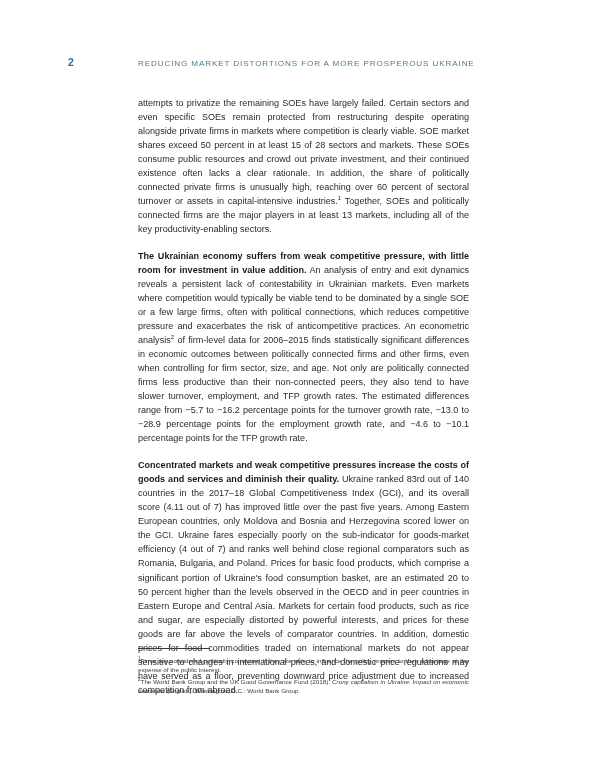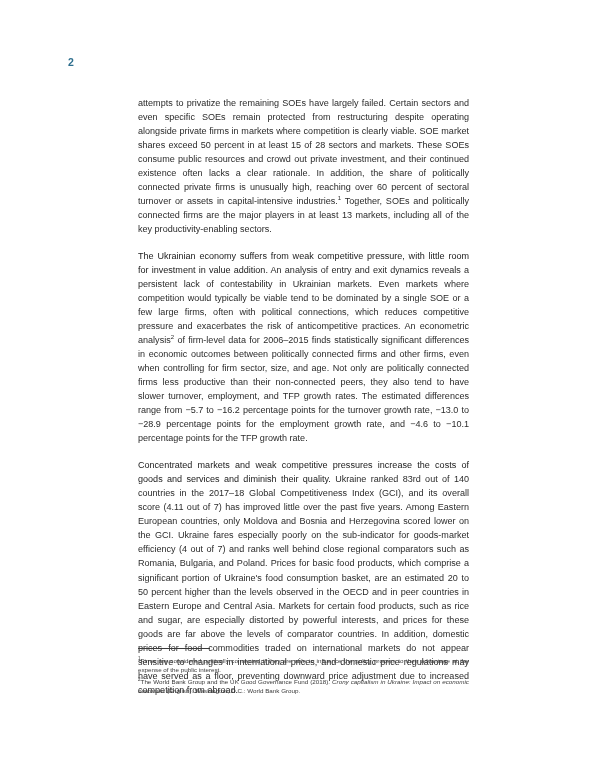--- a/index.html
+++ b/index.html
@@ -56,21 +56,21 @@
     margin: 0 0 13px 0;
     font-size: 9.05px;
     line-height: 14.02px;
     text-align: justify;
     text-justify: inter-word;
     color: #2b2b2b;
     hyphens: none;
   }
   p.body-par:last-of-type { margin-bottom: 0; }
   .lead {
-    font-weight: normal;
+    font-weight: bold;
     color: #1a1a1a;
   }
   sup {
     font-size: 6px;
     vertical-align: super;
     line-height: 0;
   }
 
   
   .footnotes {
@@ -100,20 +100,21 @@
   }
   em { font-style: italic; }
 </style>
 </head>
 <body>
 
 <div class="page">
 
   <div class="running-head">
     <span class="folio">2</span>
+    <span class="head-title">REDUCING MARKET DISTORTIONS FOR A MORE PROSPEROUS UKRAINE</span>
   </div>
 
   <div class="column">
 
     <p class="body-par"><span>attempts to privatize the remaining SOEs have largely failed. Certain sectors and even specific SOEs remain protected from restructuring despite operating alongside private firms in markets where competition is clearly viable. SOE market shares exceed 50 percent in at least 15 of 28 sectors and markets. These SOEs consume public resources and crowd out private investment, and their continued existence often lacks a clear rationale. In addition, the share of politically connected private firms is unusually high, reaching over 60 percent of sectoral turnover or assets in capital-intensive industries.</span><sup>1</sup><span> Together, SOEs and politically connected firms are the major players in at least 13 markets, including all of the key productivity-enabling sectors.</span></p>
 
     <p class="body-par"><span class="lead">The Ukrainian economy suffers from weak competitive pressure, with little room for investment in value addition.</span><span> An analysis of entry and exit dynamics reveals a persistent lack of contestability in Ukrainian markets. Even markets where competition would typically be viable tend to be dominated by a single SOE or a few large firms, often with political connections, which reduces competitive pressure and exacerbates the risk of anticompetitive practices. An econometric analysis</span><sup>2</sup><span> of firm-level data for 2006–2015 finds statistically significant differences in economic outcomes between politically connected firms and other firms, even when controlling for firm sector, size, and age. Not only are politically connected firms less productive than their non-connected peers, they also tend to have slower turnover, employment, and TFP growth rates. The estimated differences range from −5.7 to −16.2 percentage points for the turnover growth rate, −13.0 to −28.9 percentage points for the employment growth rate, and −4.6 to −10.1 percentage points for the TFP growth rate.</span></p>
 
     <p class="body-par"><span class="lead">Concentrated markets and weak competitive pressures increase the costs of goods and services and diminish their quality.</span><span> Ukraine ranked 83rd out of 140 countries in the 2017–18 Global Competitiveness Index (GCI), and its overall score (4.11 out of 7) has improved little over the past five years. Among Eastern European countries, only Moldova and Bosnia and Herzegovina scored lower on the GCI. Ukraine fares especially poorly on the sub-indicator for goods-market efficiency (4 out of 7) and ranks well behind close regional comparators such as Romania, Bulgaria, and Poland. Prices for basic food products, which comprise a significant portion of Ukraine's food consumption basket, are an estimated 20 to 50 percent higher than the levels observed in the OECD and in peer countries in Eastern Europe and Central Asia. Markets for certain food products, such as rice and sugar, are especially distorted by powerful interests, and prices for these goods are far above the levels of comparator countries. In addition, domestic prices for food commodities traded on international markets do not appear sensitive to changes in international prices, and domestic price regulations may have served as a floor, preventing downward price adjustment due to increased competition from abroad.</span></p>
 

